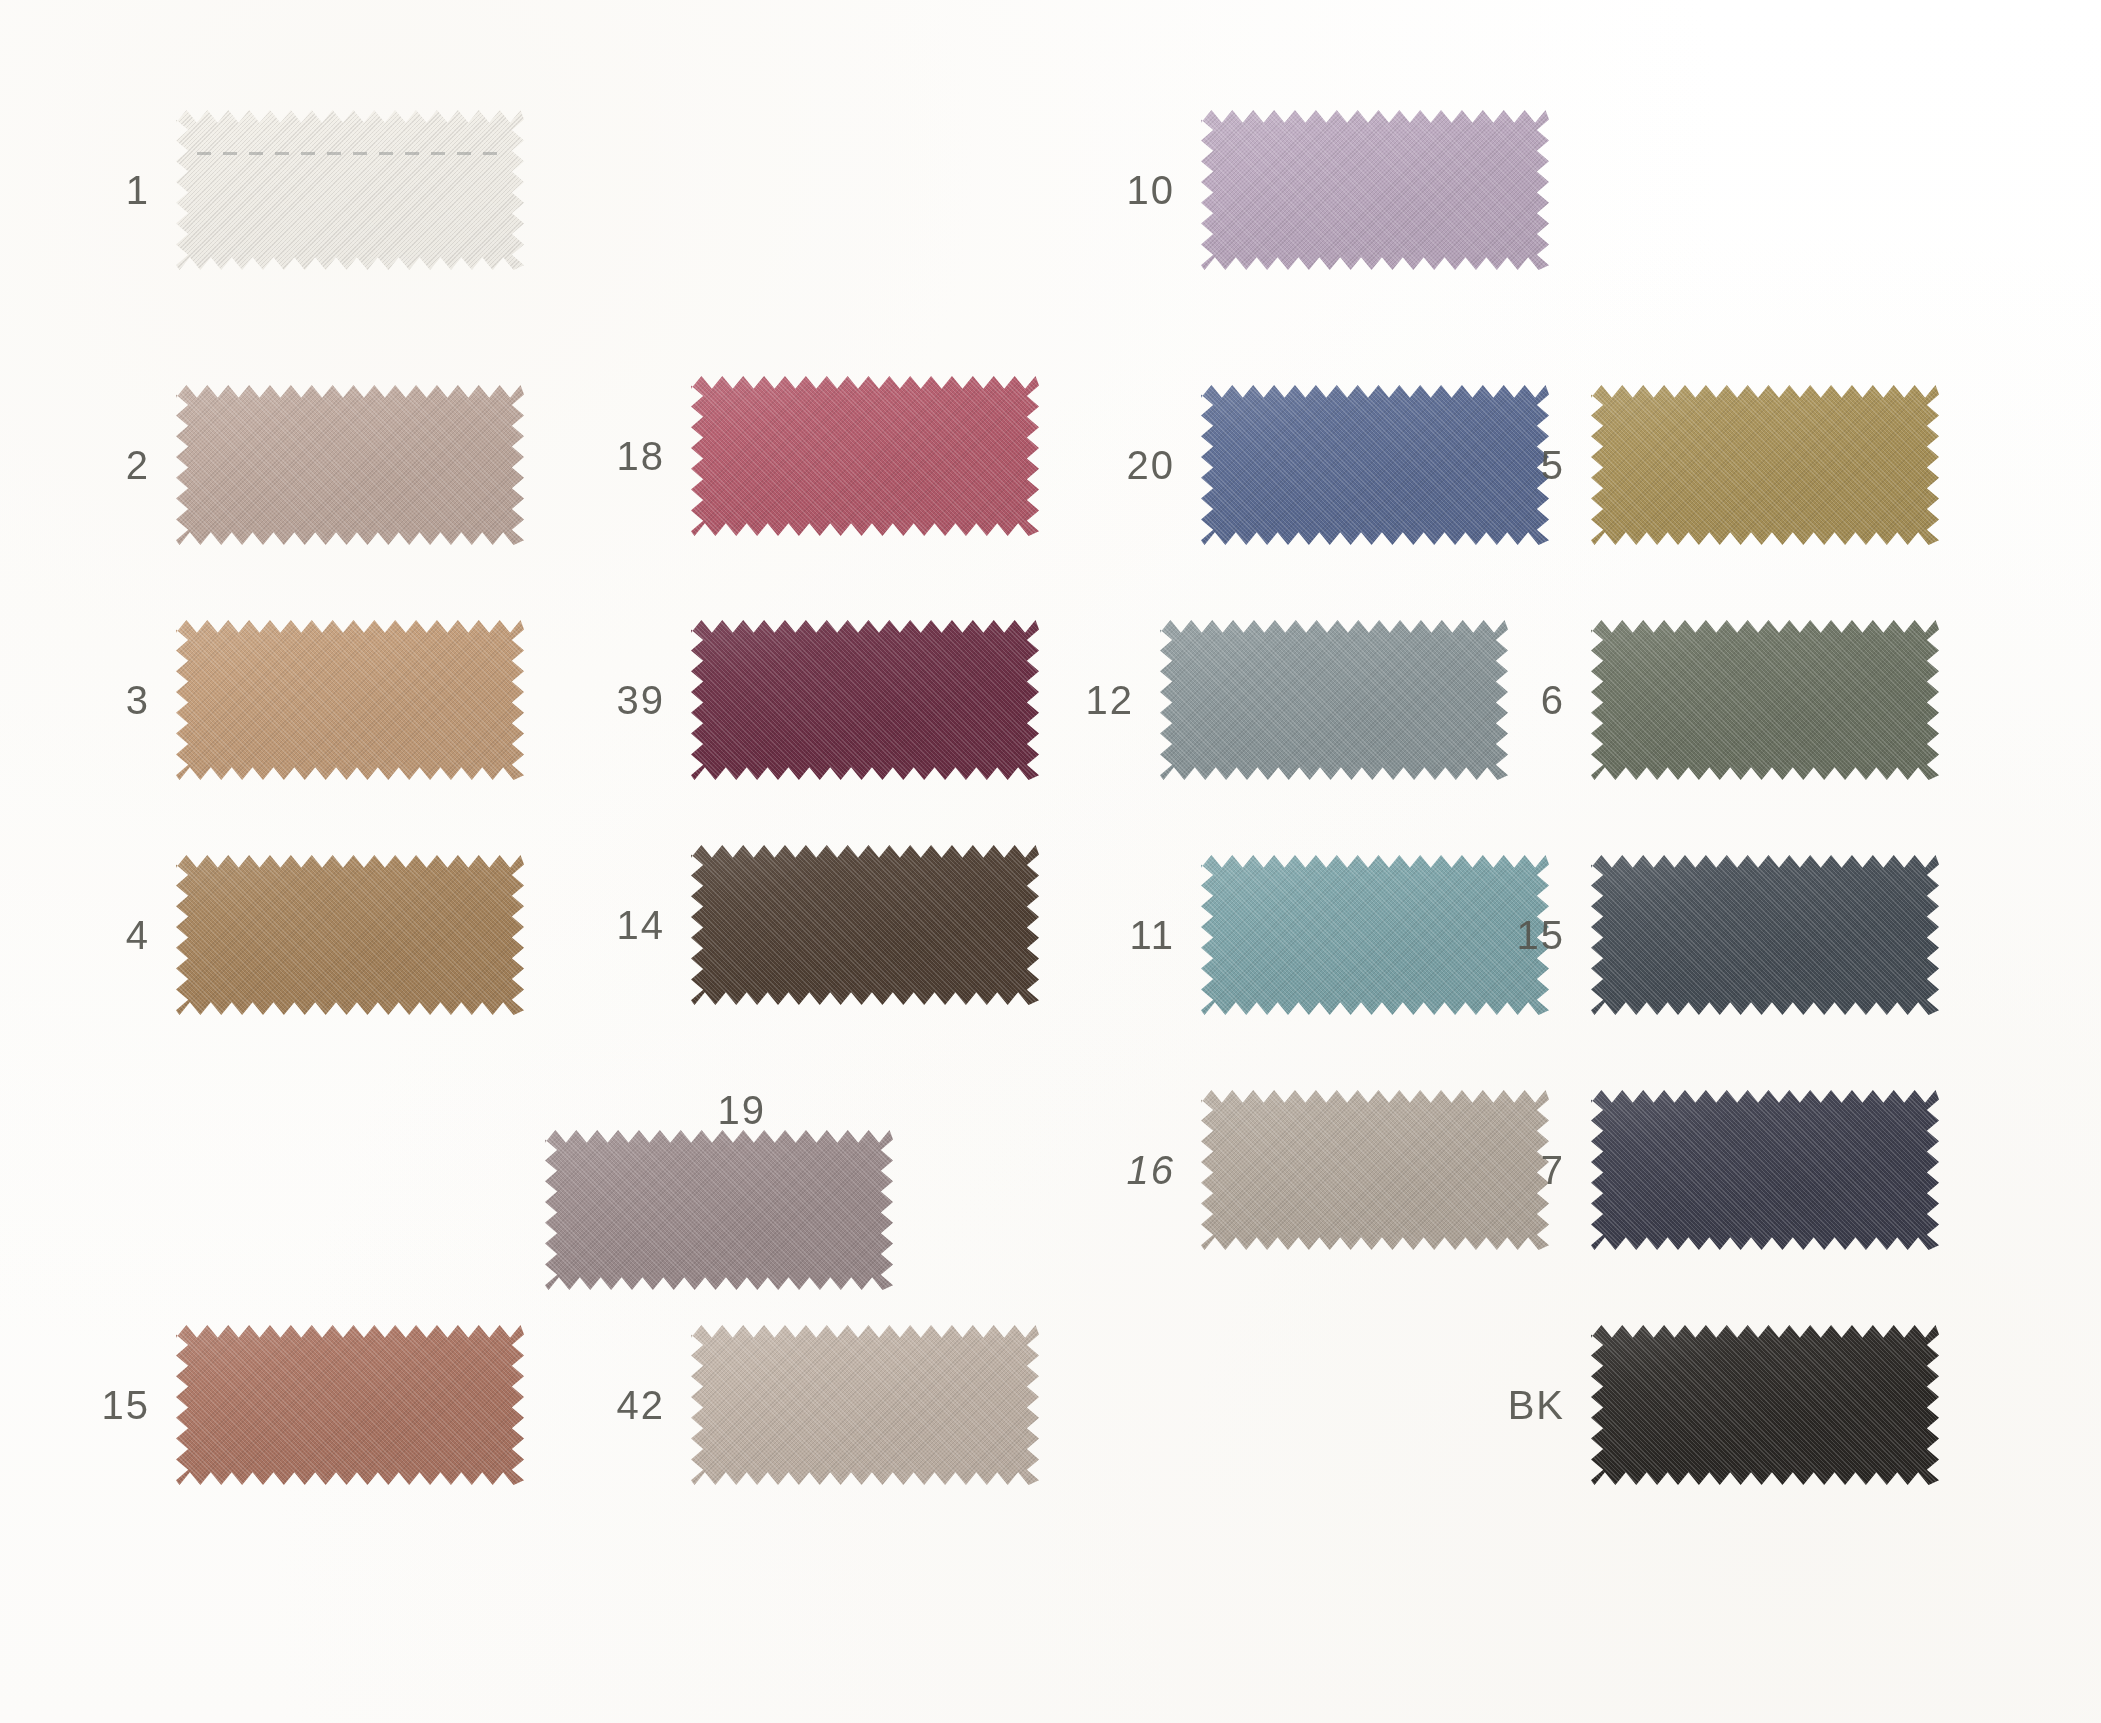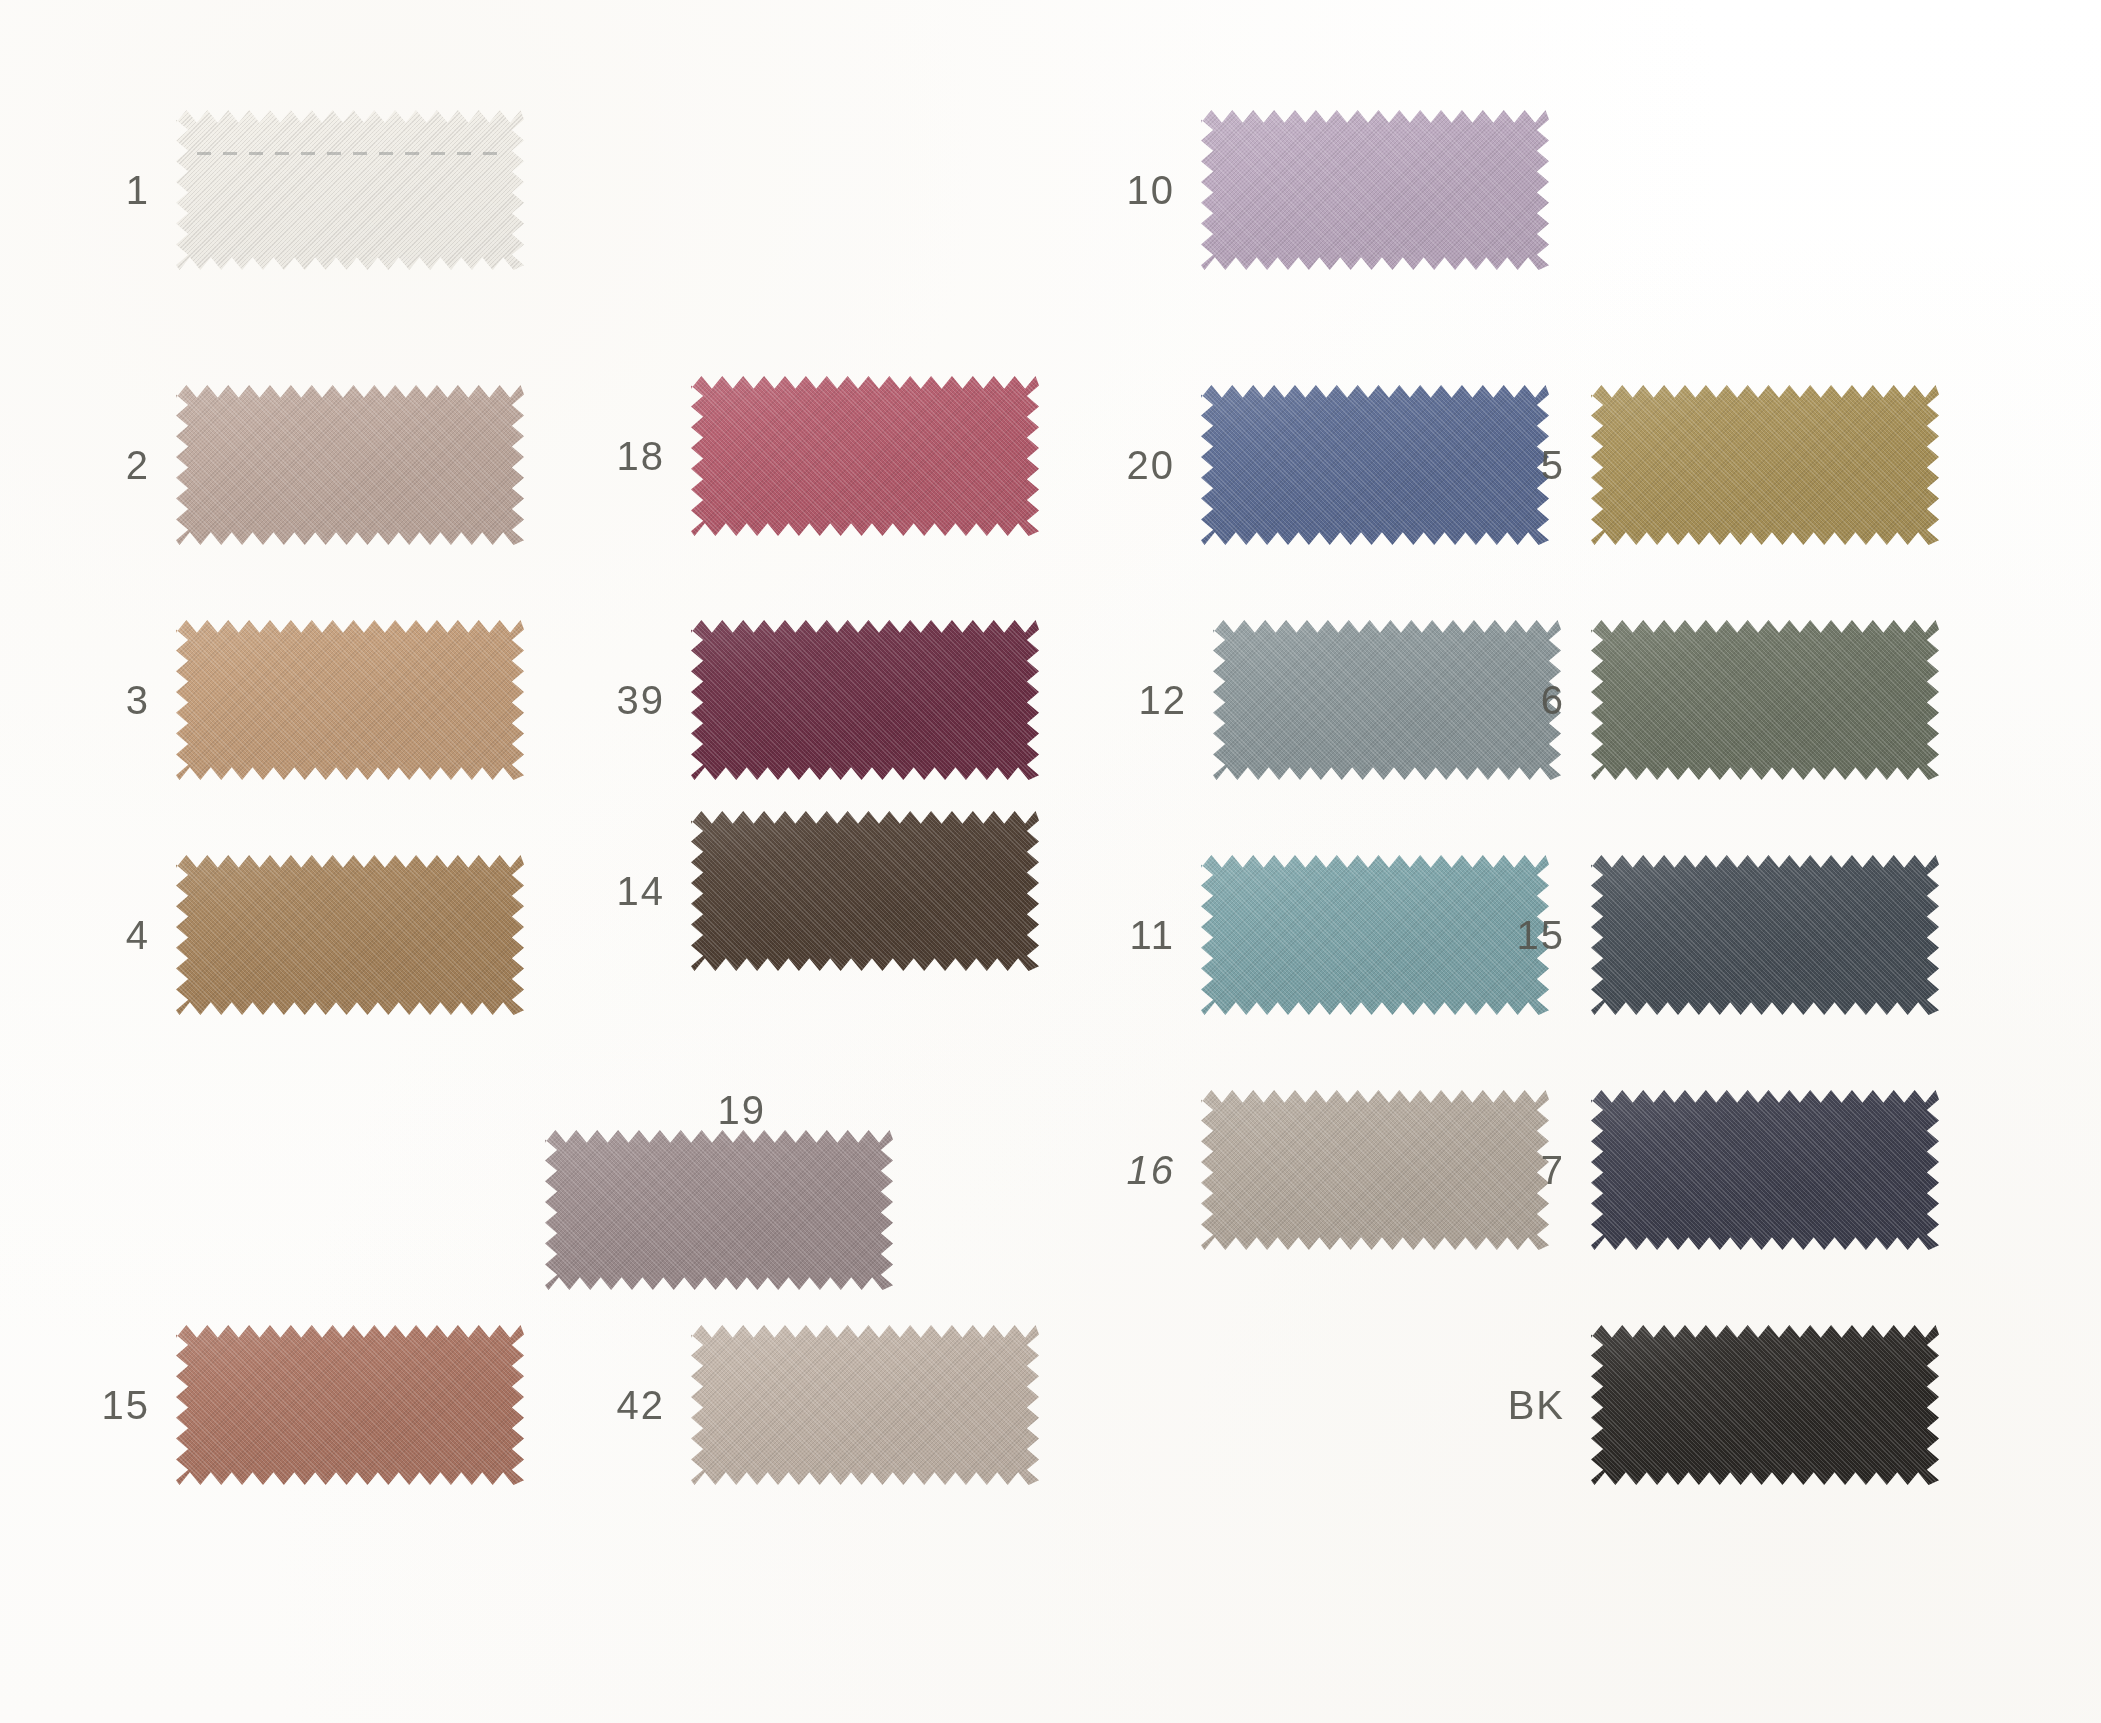--- a/index.html
+++ b/index.html
@@ -216,21 +216,21 @@
       </div>
       <div class="swatch-cell" style="left: 545px; top: 620px;">
         <div class="swatch-label">39</div>
         <div class="swatch-chip-wrap" style="width: 348px; height: 160px;">
           <div class="swatch-chip" style="background: rgb(108, 47, 69);">
             <div class="swatch-weave"></div>
             <div class="swatch-sheen"></div>
           </div>
         </div>
       </div>
-      <div class="swatch-cell" style="left: 545px; top: 811px;">
+      <div class="swatch-cell" style="left: 545px; top: 845px;">
         <div class="swatch-label">14</div>
         <div class="swatch-chip-wrap" style="width: 348px; height: 160px;">
           <div class="swatch-chip" style="background: rgb(80, 64, 52);">
             <div class="swatch-weave"></div>
             <div class="swatch-sheen"></div>
           </div>
         </div>
       </div>
       <div class="swatch-cell" style="left: 545px; top: 1090px; flex-direction: column;">
         <div class="swatch-label">19</div>
@@ -261,21 +261,21 @@
       </div>
       <div class="swatch-cell" style="left: 1055px; top: 385px;">
         <div class="swatch-label">20</div>
         <div class="swatch-chip-wrap" style="width: 348px; height: 160px;">
           <div class="swatch-chip" style="background: rgb(91, 107, 147);">
             <div class="swatch-weave"></div>
             <div class="swatch-sheen"></div>
           </div>
         </div>
       </div>
-      <div class="swatch-cell" style="left: 1067px; top: 620px;">
+      <div class="swatch-cell" style="left: 1014px; top: 620px;">
         <div class="swatch-label">12</div>
         <div class="swatch-chip-wrap" style="width: 348px; height: 160px;">
           <div class="swatch-chip" style="background: rgb(139, 151, 154);">
             <div class="swatch-weave"></div>
             <div class="swatch-sheen"></div>
           </div>
         </div>
       </div>
       <div class="swatch-cell" style="left: 1055px; top: 855px;">
         <div class="swatch-label">11</div>

